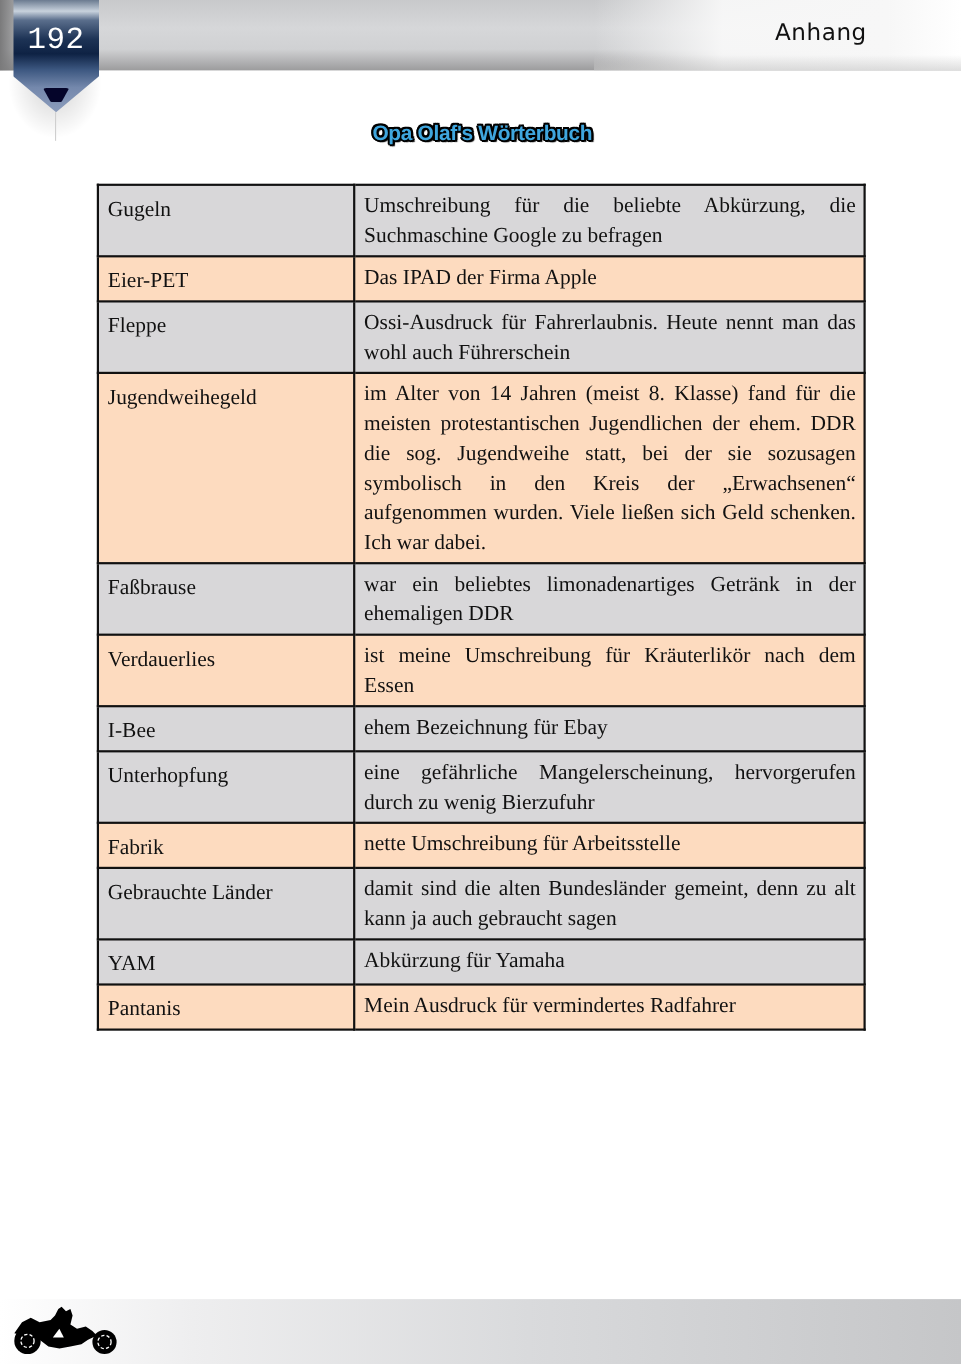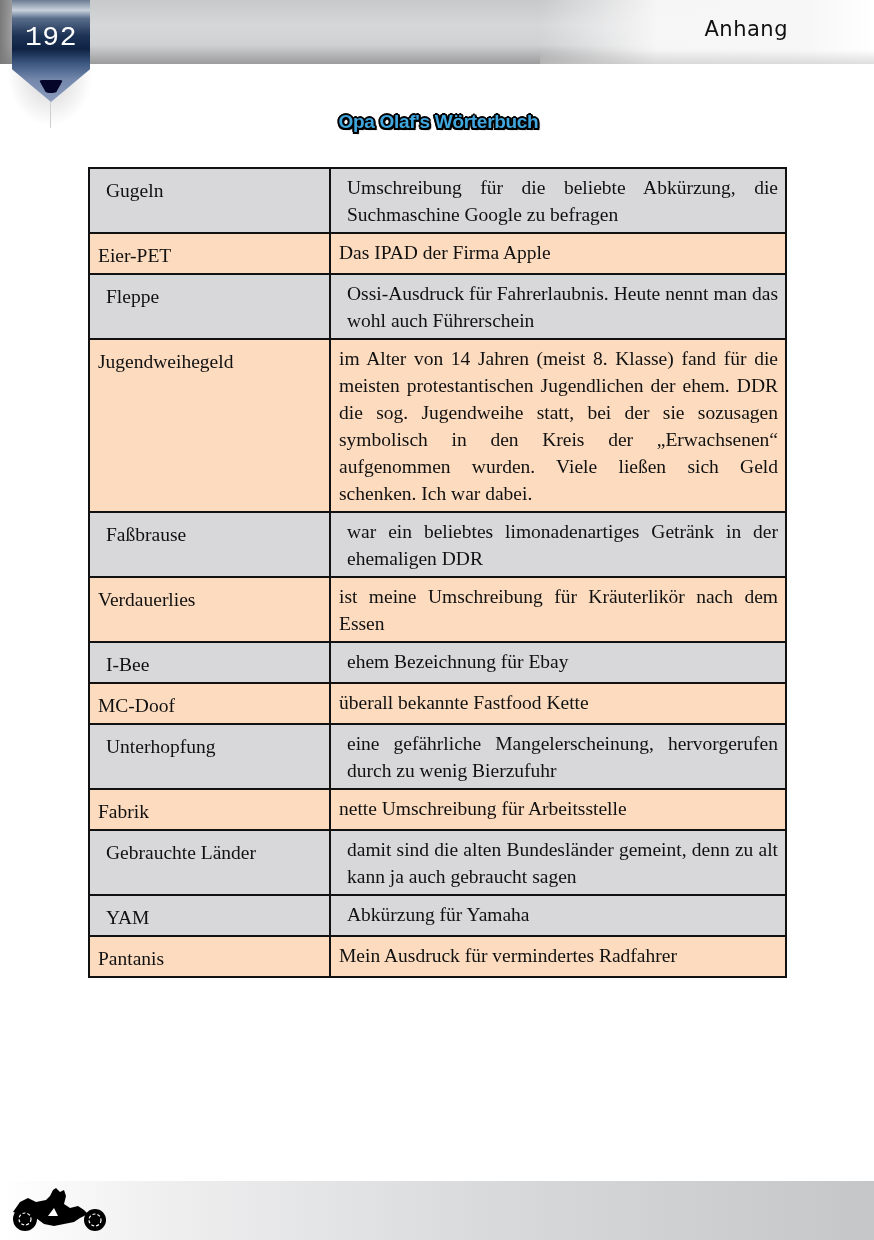--- a/index.html
+++ b/index.html
@@ -72,21 +72,21 @@
     position:absolute; left:88px; top:167px; width:699px;
     border-collapse:collapse;
     font-family:"Liberation Serif", "DejaVu Serif", serif; font-size:19.5px; color:#111;
   }
   table.dict td {
     border:2.5px solid #111; padding:5px 7px 4px 8px; vertical-align:top;
     line-height:27px;
   }
   table.dict td.term { width:216px; padding-top:8px; }
   table.dict td.def { text-align:justify; }
-  table.dict tr.gray td { background:#d8d7d9;padding-left:16px; }
+  table.dict tr.gray td { background:#d8d7d9; }
   table.dict tr.peach td { background:#fddbbf;margin-left:48px; }
   .footer-bar {
     position:absolute; left:0; top:1181px; width:874px; height:59px;
     background: linear-gradient(to right, #ffffff 0%, #eeeeef 20%, #d9dadc 55%, #c5c6c8 100%);
   }
   .moto {
     position:absolute; left:8px; top:1186px; width:100px; height:48px;
   }
 </style>
 </head>
@@ -128,24 +128,20 @@
         <td class="def">war ein beliebtes limonadenartiges Getränk in der ehemaligen DDR</td>
       </tr>
       <tr class="peach">
         <td class="term">Verdauerlies</td>
         <td class="def">ist meine Umschreibung für Kräuterlikör nach dem Essen</td>
       </tr>
       <tr class="gray">
         <td class="term">I-Bee</td>
         <td class="def">ehem Bezeichnung für Ebay</td>
       </tr>
-      <tr class="peach">
-        <td class="term">MC-Doof</td>
-        <td class="def">überall bekannte Fastfood Kette</td>
-      </tr>
       <tr class="gray">
         <td class="term">Unterhopfung</td>
         <td class="def">eine gefährliche Mangelerscheinung, hervorgerufen durch zu wenig Bierzufuhr</td>
       </tr>
       <tr class="peach">
         <td class="term">Fabrik</td>
         <td class="def">nette Umschreibung für Arbeitsstelle</td>
       </tr>
       <tr class="gray">
         <td class="term">Gebrauchte Länder</td>

